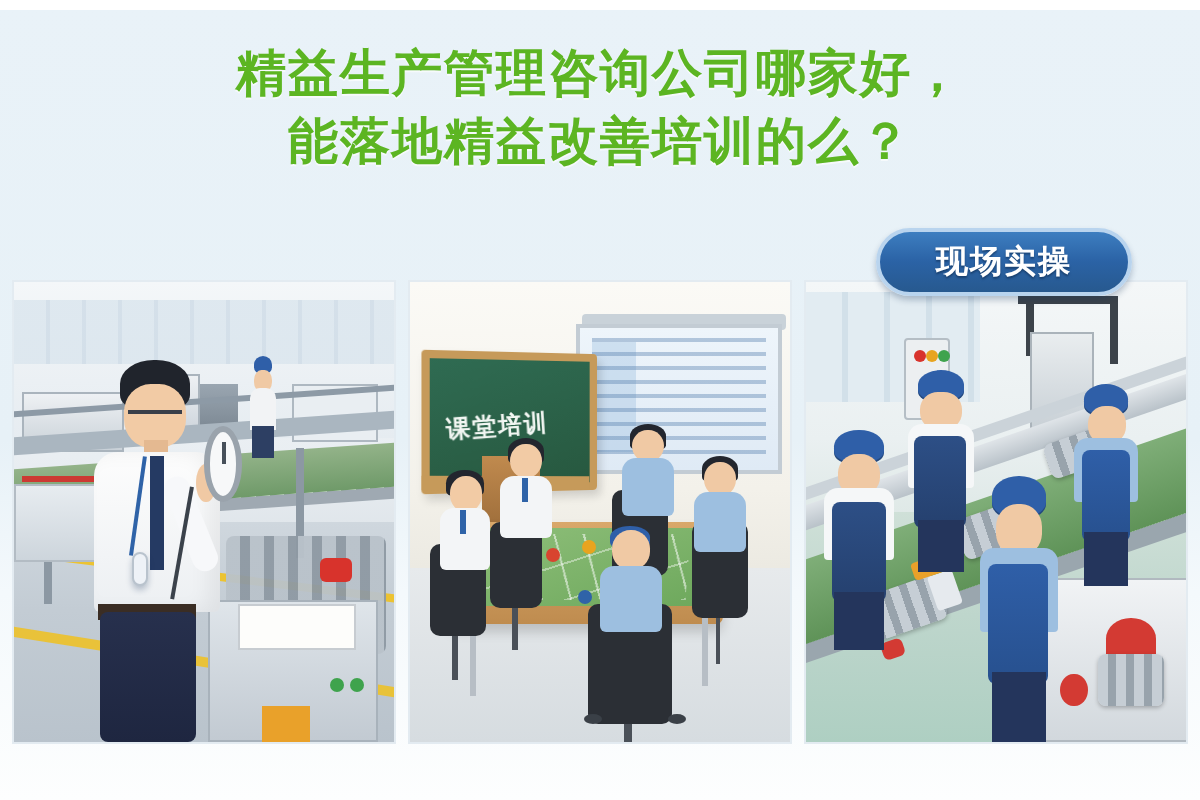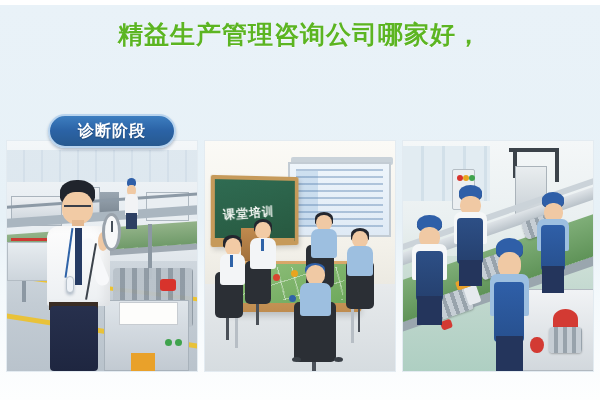--- a/index.html
+++ b/index.html
@@ -22,21 +22,21 @@
     position:absolute;left:0;right:0;top:20px;
     text-align:center;
     color:#5cb522;
     font-weight:bold;
     font-size:25px;
     line-height:34px;
     letter-spacing:1px;
     text-shadow:0 1px 0 rgba(255,255,255,.6);
     z-index:20;
   }
-  .headline div{white-space:nowrap;font-family:Liberation Mono, monospace;}
+  .headline div{white-space:nowrap;}
 
   
   .panels{
     position:absolute;left:6px;top:140px;width:588px;height:232px;
     display:flex;gap:6px;z-index:5;
   }
   .panel{
     position:relative;flex:1 1 0;height:232px;overflow:hidden;
     background:#cfd9e2;
     border:1px solid #e3ebf1;
@@ -173,20 +173,21 @@
   .badge-2{left:203px;width:194px;}
   .badge-3{left:438px;width:128px;}
 </style>
 </head>
 <body>
 
 <div class="poster">
 
   <div class="headline">
     <div>精益生产管理咨询公司哪家好，</div>
+    <div>能落地精益改善培训的么？</div>
   </div>
 
   <div class="panels">
 
     <div class="panel">
       <div class="scene">
         <div class="p1-bg"></div>
         <div class="p1-wall"></div>
         <div class="p1-winrow"></div>
         <div class="p1-floor"></div>
@@ -376,16 +377,16 @@
           <div class="head"></div>
           <div class="shirt"></div>
           <div class="ov"></div>
           <div class="legs"></div>
         </div>
       </div>
     </div>
   </div>
 
   <div class="badges">
-    <div class="badge badge-1">诊断阶段</div>
+    <div class="badge badge-3">现场实操</div>
   </div>
 
 </div>
 
 </body></html>

